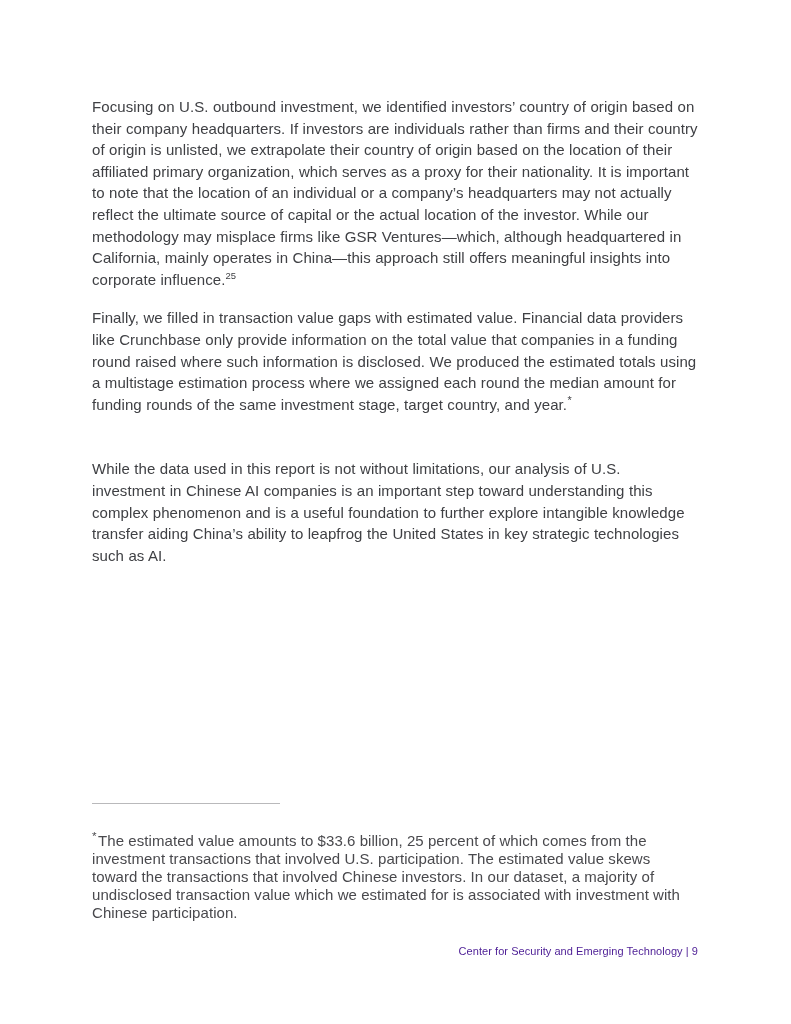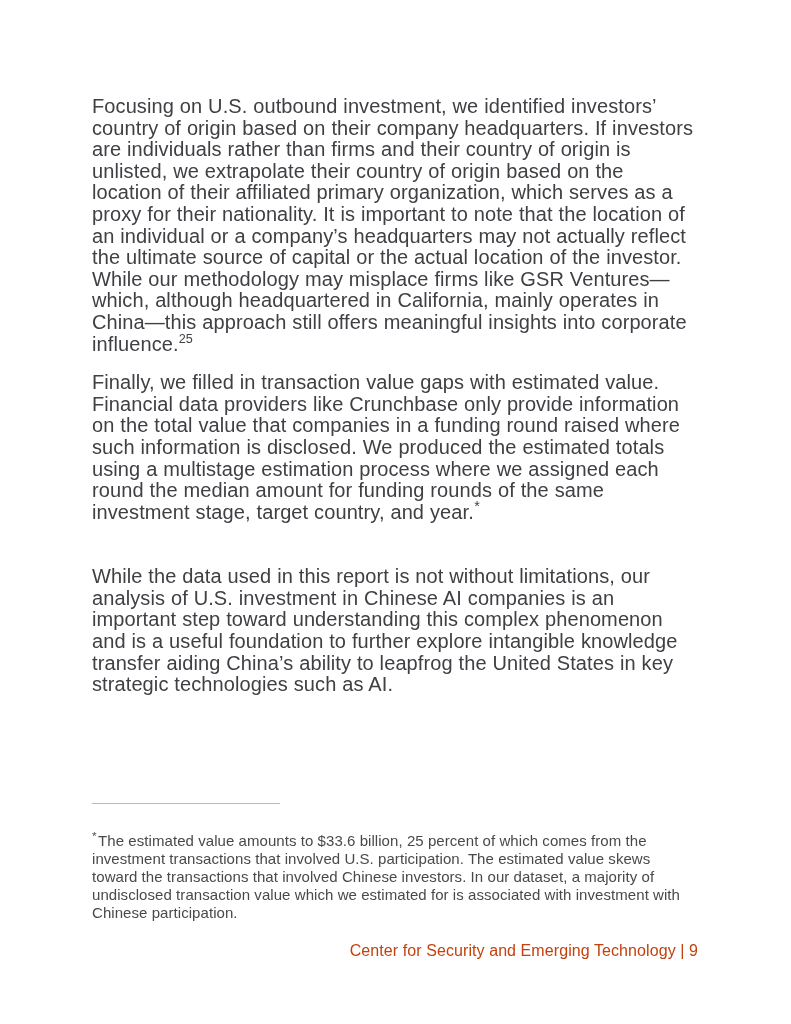--- a/index.html
+++ b/index.html
@@ -21,21 +21,21 @@
     box-sizing: border-box;
   }
   .content-column {
     position: absolute;
     left: 92px;
     top: 96px;
     width: 606px;
   }
   .body-paragraph {
     margin: 0 0 17px 0;
-    font-size: 20px;
+    font-size: 15px;
     line-height: 21.6px;
     color: #3f4044;
     letter-spacing: 0.005em;
     text-align: left;
     word-spacing: 0.01em;
   }
   .body-paragraph:last-child {
     margin-bottom: 0;
     margin-top: 43px;
   }
@@ -77,23 +77,23 @@
     vertical-align: super;
     line-height: 0;
     padding-right: 1.5px;
   }
   .page-footer {
     position: absolute;
     left: 92px;
     top: 941px;
     width: 606px;
     text-align: right;
-    font-size: 16px;
+    font-size: 11px;
     line-height: 20px;
-    color: #c2410c;
+    color: #4c1d95;
     letter-spacing: 0.005em;
   }
 </style>
 </head>
 <body>
 
 <div class="page">
 
   <div class="content-column">
 

